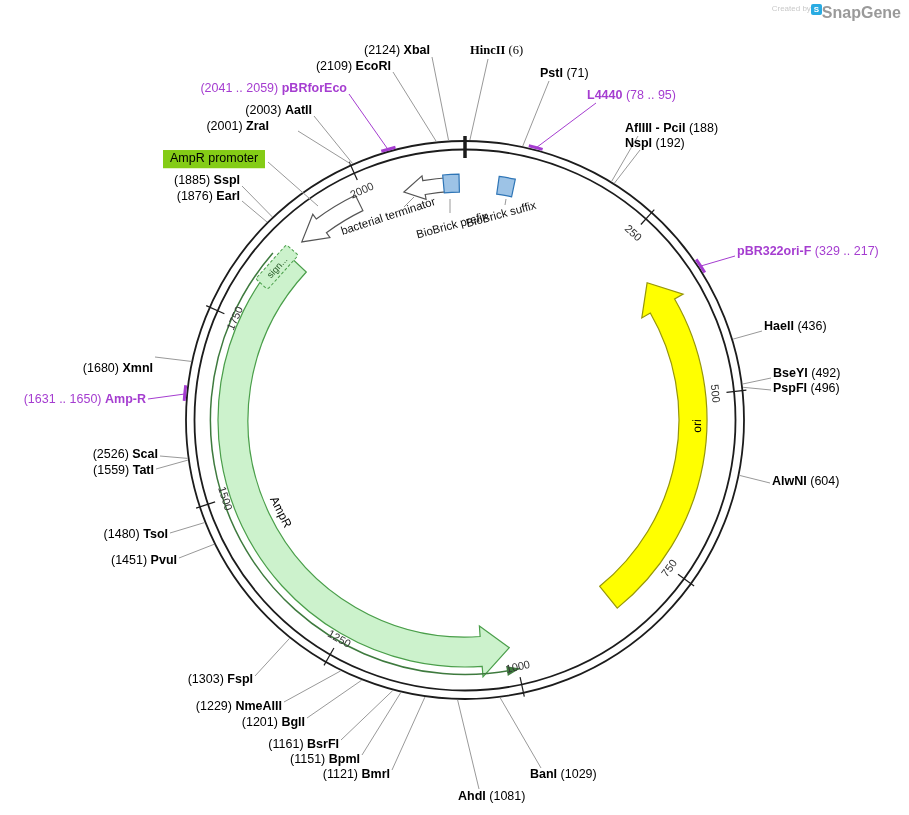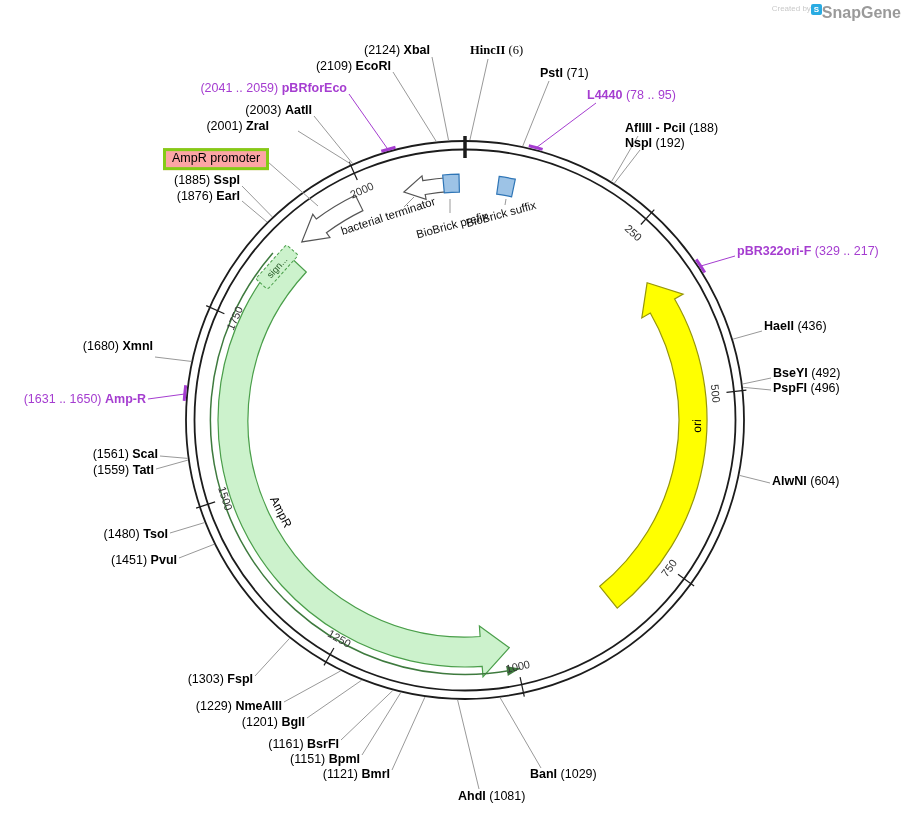--- a/index.html
+++ b/index.html
@@ -4,21 +4,21 @@
 <style>
   html,body{margin:0;padding:0;background:#fff;}
   .canvas{position:relative;width:909px;height:815px;background:#ffffff;overflow:hidden;
           font-family:"Liberation Sans","DejaVu Sans",sans-serif;}
   #map-svg{position:absolute;left:0;top:0;}
   #labels{position:absolute;left:0;top:0;width:909px;height:815px;}
   .site-label{position:absolute;transform:translateY(-50%);white-space:nowrap;
               font-size:12.5px;color:#000;line-height:1.1;}
   .site-label b{font-weight:bold;}
   .site-label.primer{color:#A53DD0;}
-  .site-label.boxed{border:3px solid #84cc16;background:#fca5a5;padding:1px 6px;font-size:12.5px;}
+  .site-label.boxed{border:1px solid #84cc16;background:#84cc16;padding:1px 6px;font-size:12.5px;}
   .center-label{position:absolute;left:365px;top:401px;width:200px;text-align:center;color:#000;}
   .center-label .name{font-weight:bold;font-size:14.5px;letter-spacing:.3px;}
   .center-label .size{font-size:11.5px;margin-top:2px;}
   .watermark{position:absolute;top:4px;right:8px;display:flex;align-items:flex-start;}
   .wm-created{font-size:8px;color:#c9c9c9;}
   .wm-logo{width:11px;height:11px;background:#29ABE2;border-radius:2px;color:#fff;font-size:8px;
            font-weight:bold;display:flex;align-items:center;justify-content:center;}
   .wm-brand{font-size:16px;font-weight:bold;color:#9a9a9a;}
 </style>
 </head>
@@ -111,23 +111,23 @@
       <div class="site-label" style="top: 127px; right: 640px;"><span>(2001)</span>&nbsp;<b>ZraI</b></div>
       <div class="site-label" style="top: 129px; left: 625px;"><b>AflIII - PciI</b>&nbsp;<span>(188)</span></div>
       <div class="site-label" style="top: 144px; left: 625px;"><b>NspI</b>&nbsp;<span>(192)</span></div>
       <div class="site-label boxed" style="top: 159px; left: 163px;">AmpR promoter</div>
       <div class="site-label" style="top: 181px; right: 669px;"><span>(1885)</span>&nbsp;<b>SspI</b></div>
       <div class="site-label" style="top: 197px; right: 669px;"><span>(1876)</span>&nbsp;<b>EarI</b></div>
       <div class="site-label primer" style="top: 252px; left: 737px;"><b>pBR322ori-F</b>&nbsp;<span>(329 .. 217)</span></div>
       <div class="site-label" style="top: 327px; left: 764px;"><b>HaeII</b>&nbsp;<span>(436)</span></div>
       <div class="site-label" style="top: 374px; left: 773px;"><b>BseYI</b>&nbsp;<span>(492)</span></div>
       <div class="site-label" style="top: 389px; left: 773px;"><b>PspFI</b>&nbsp;<span>(496)</span></div>
-      <div class="site-label" style="top: 347px; right: 756px;"><span>(1680)</span>&nbsp;<b>XmnI</b></div>
+      <div class="site-label" style="top: 369px; right: 756px;"><span>(1680)</span>&nbsp;<b>XmnI</b></div>
       <div class="site-label primer" style="top: 400px; right: 763px;"><span>(1631 .. 1650)</span>&nbsp;<b>Amp-R</b></div>
-      <div class="site-label" style="top: 455px; right: 751px;"><span>(1561)</span>&nbsp;<b>ScaI</b></div>
+      <div class="site-label" style="top: 455px; right: 751px;"><span>(2526)</span>&nbsp;<b>ScaI</b></div>
       <div class="site-label" style="top: 471px; right: 755px;"><span>(1559)</span>&nbsp;<b>TatI</b></div>
       <div class="site-label" style="top: 535px; right: 741px;"><span>(1480)</span>&nbsp;<b>TsoI</b></div>
       <div class="site-label" style="top: 561px; right: 732px;"><span>(1451)</span>&nbsp;<b>PvuI</b></div>
       <div class="site-label" style="top: 680px; right: 656px; margin-left: 26px;"><span>(1303)</span>&nbsp;<b>FspI</b></div>
       <div class="site-label" style="top: 707px; right: 627px;"><span>(1229)</span>&nbsp;<b>NmeAIII</b></div>
       <div class="site-label" style="top: 723px; right: 604px;"><span>(1201)</span>&nbsp;<b>BglI</b></div>
       <div class="site-label" style="top: 745px; right: 570px;"><span>(1161)</span>&nbsp;<b>BsrFI</b></div>
       <div class="site-label" style="top: 760px; right: 549px;"><span>(1151)</span>&nbsp;<b>BpmI</b></div>
       <div class="site-label" style="top: 775px; right: 519px;"><span>(1121)</span>&nbsp;<b>BmrI</b></div>
       <div class="site-label" style="top: 797px; left: 458px;"><b>AhdI</b>&nbsp;<span>(1081)</span></div>

